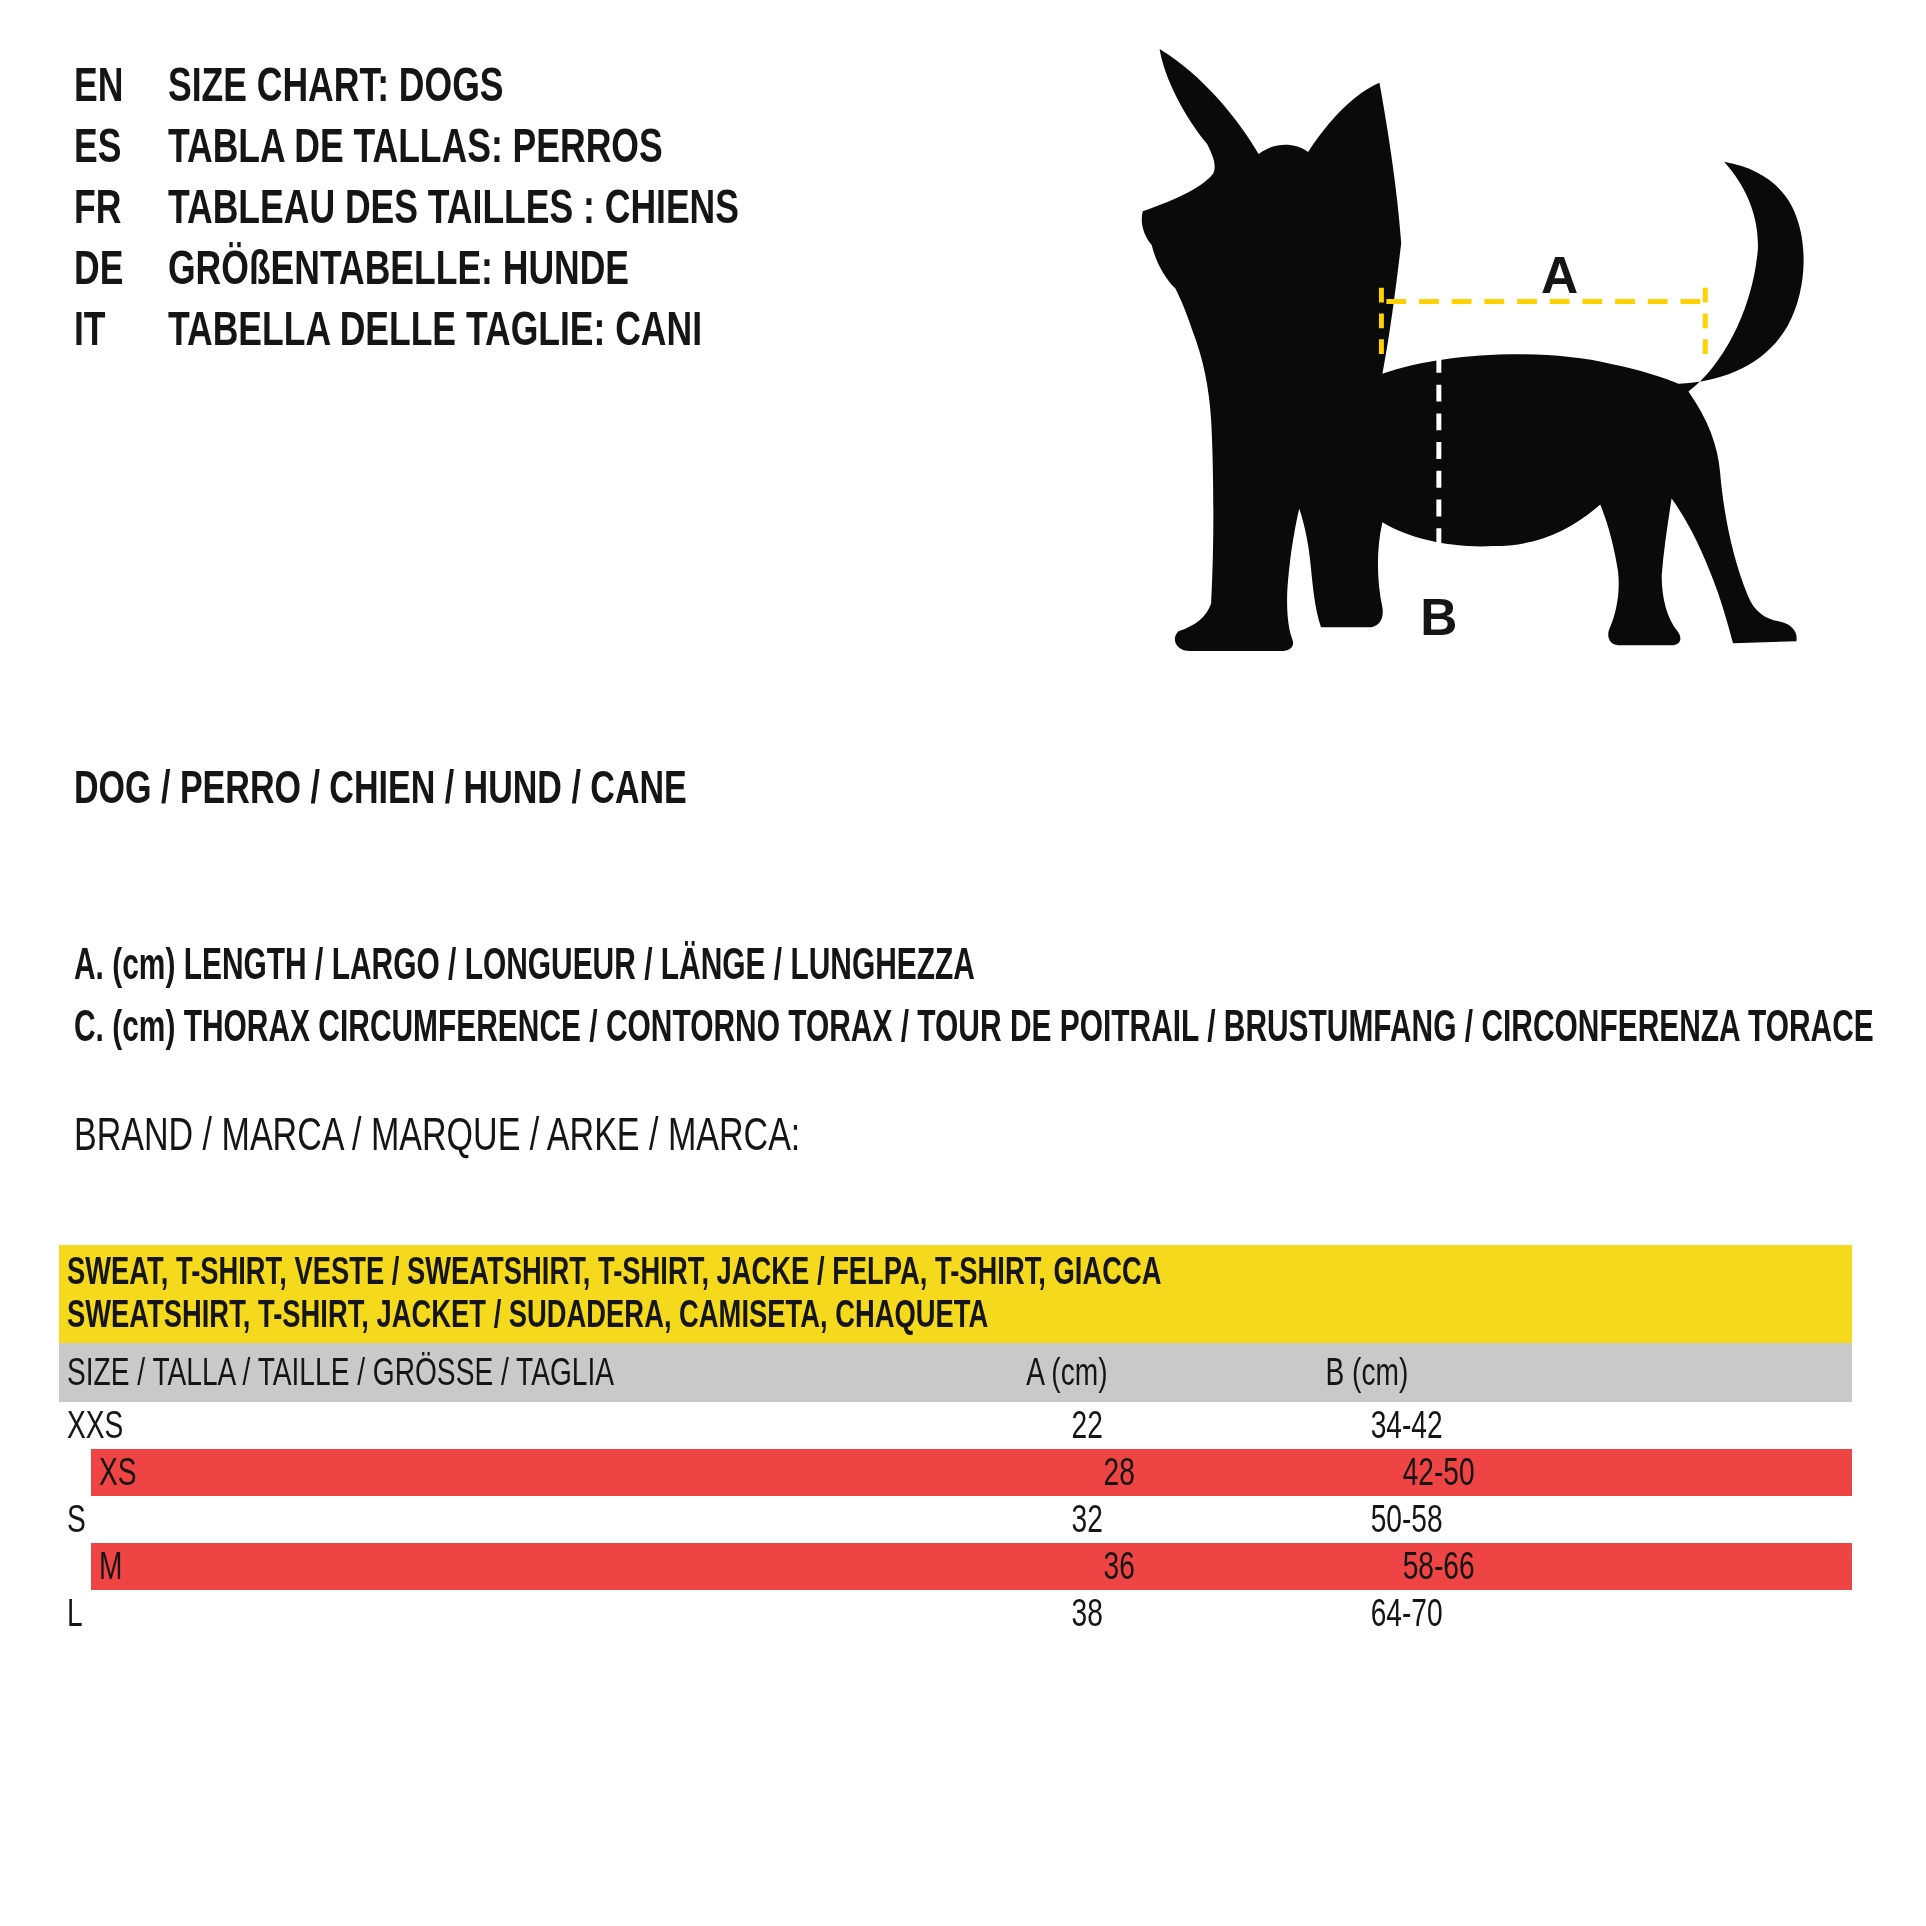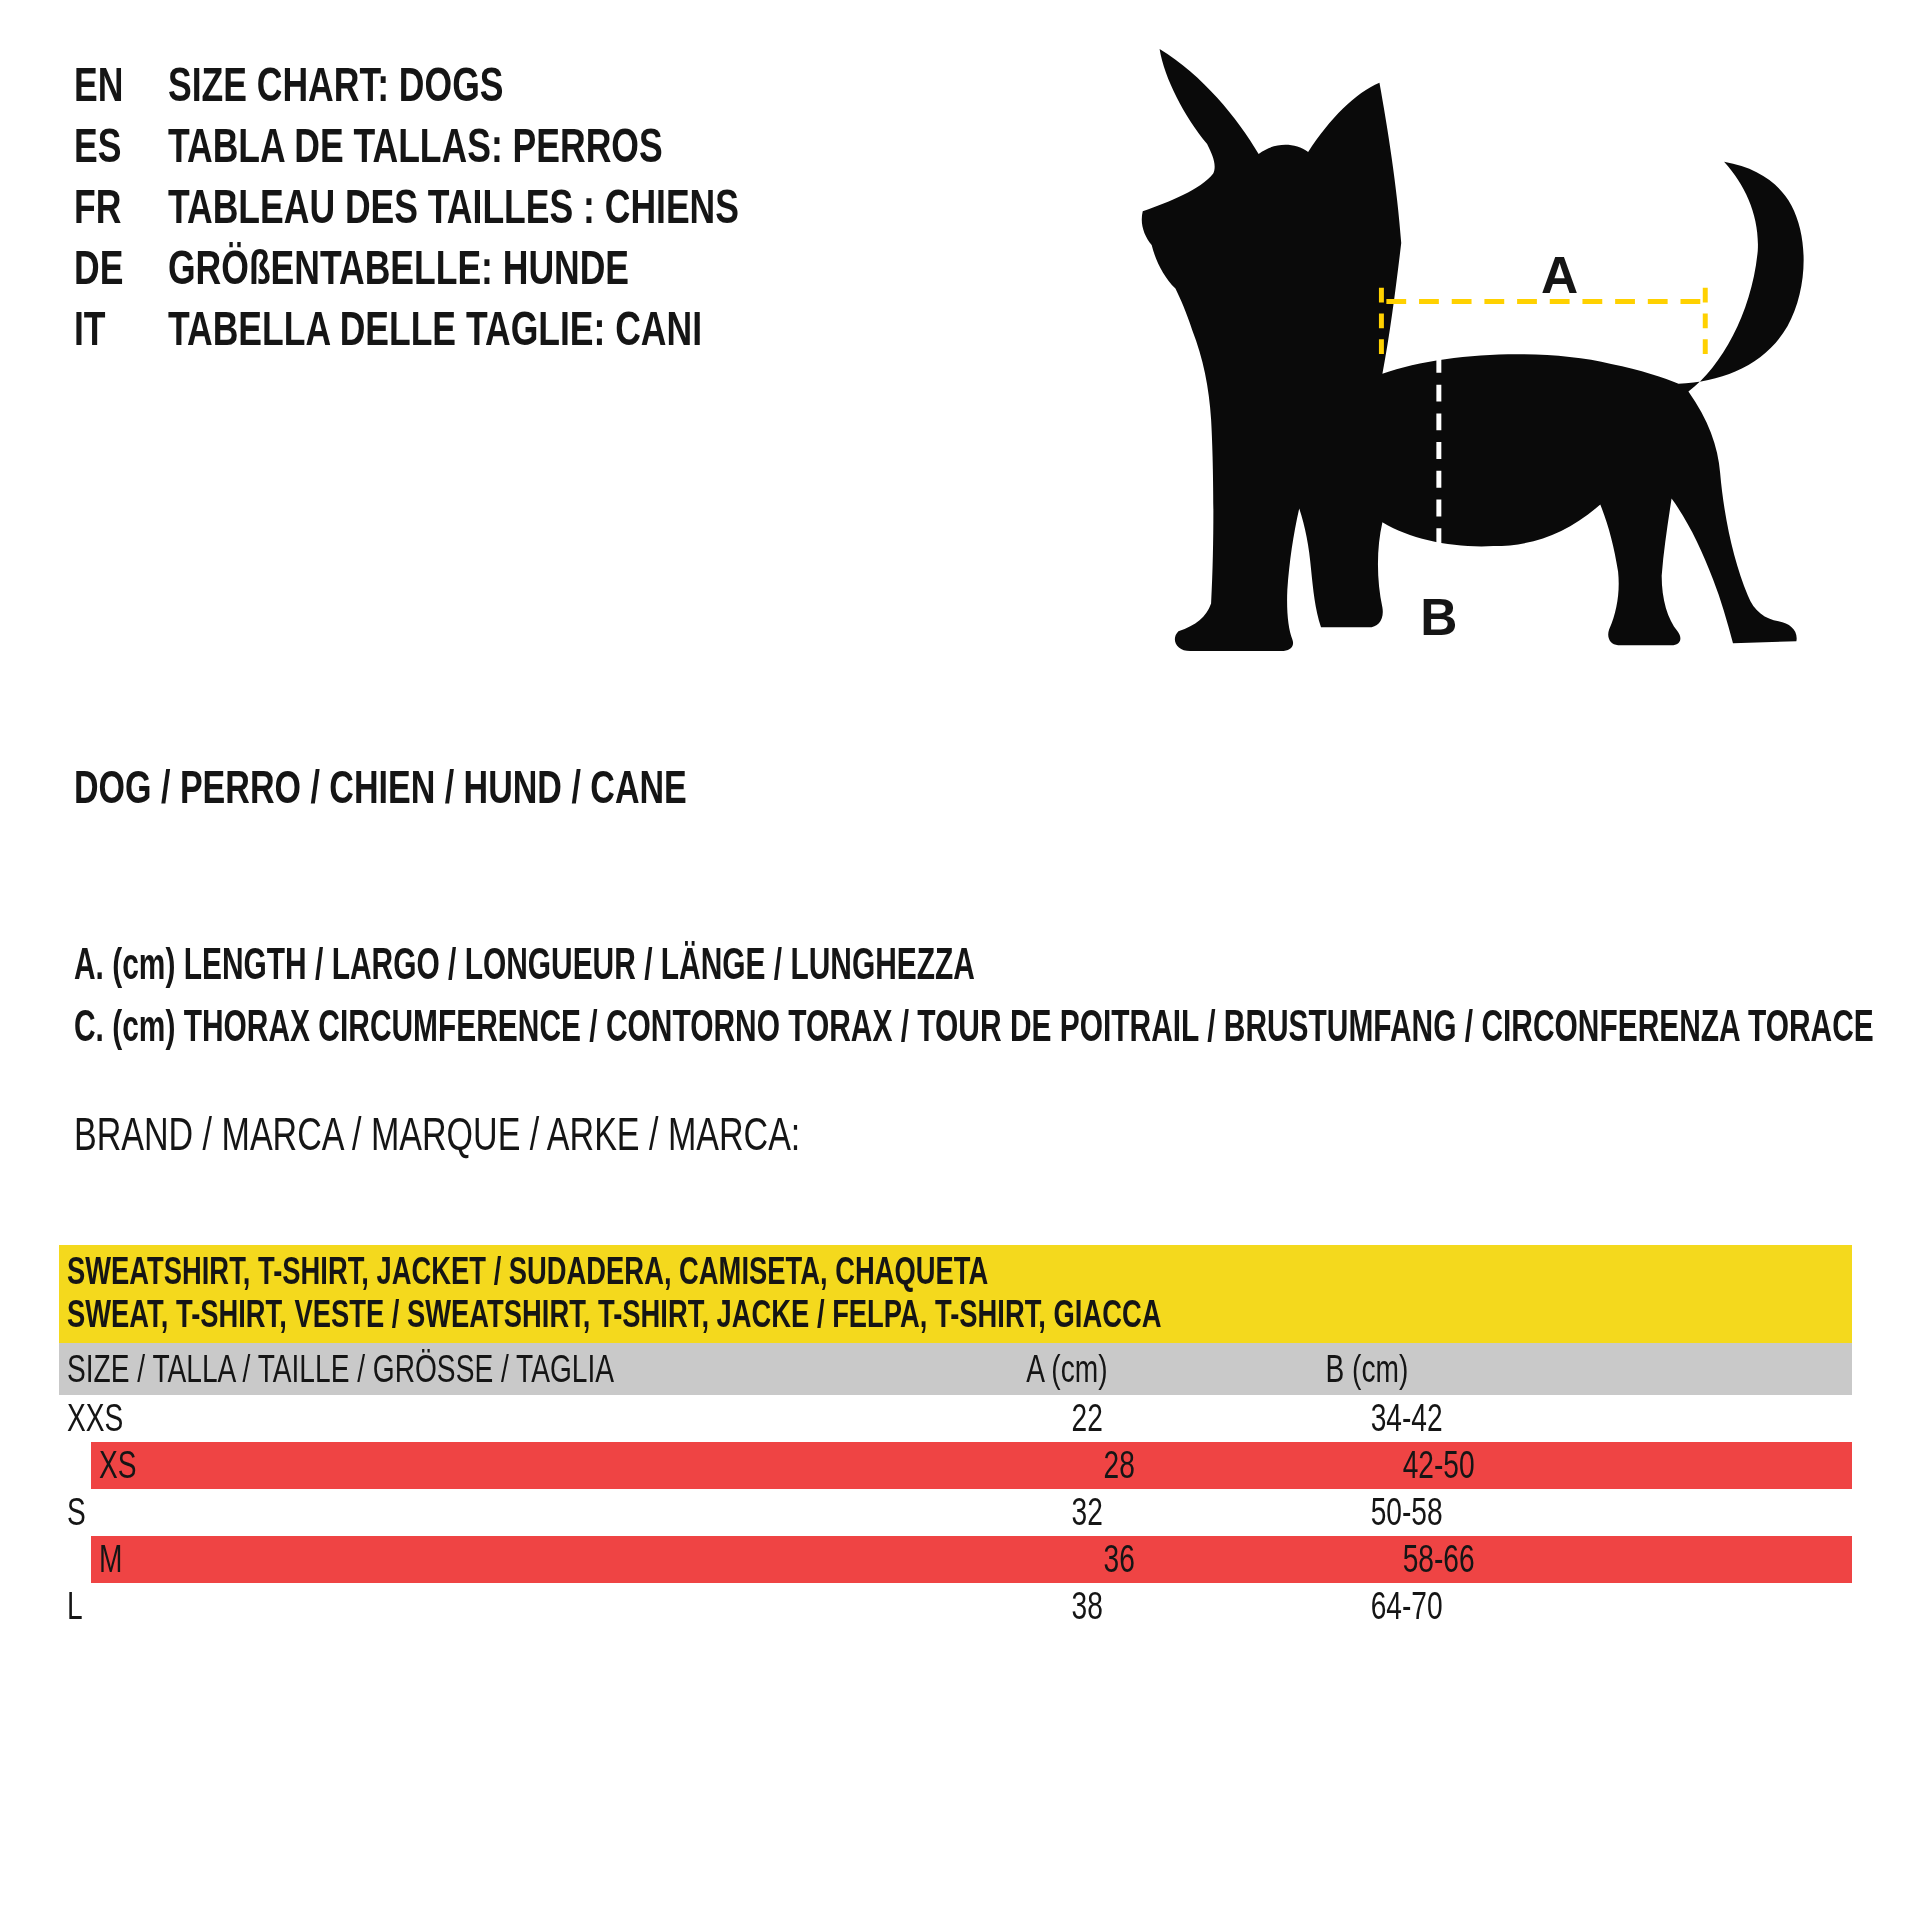--- a/index.html
+++ b/index.html
@@ -31,21 +31,21 @@
   .brand{position:absolute;left:74px;top:1107px;font-size:46px;font-weight:400;line-height:55px;}
 
   
   .tbl{position:absolute;left:59px;top:1245px;width:1793px;}
   .tbl-yellow{
     background:#F4D91D;
     padding:5px 0 7px 8px;
     font-size:38px;font-weight:700;line-height:43px;
   }
   .tbl-grid-row{display:grid;grid-template-columns:858px 300px 300px 1fr;align-items:center;}
-  .tbl-colhead{background:#C9C9C9;height:52px;font-size:38px;font-weight:400;}
+  .tbl-colhead{background:#C9C9C9;height:59px;font-size:38px;font-weight:400;}
   .tbl-row{height:47px;font-size:38px;font-weight:400;gap:20px;}
   .tbl-row.alt{background:#ef4444;margin-left:32px;}
   .cell-size{padding-left:8px;text-align:left;}
   .cell-num{text-align:center;}
 </style>
 </head>
 <body>
 
 <div class="page">
 
@@ -146,24 +146,24 @@
   </div>
 
   <div class="brand">
     <span class="cnd">BRAND / MARCA / MARQUE / ARKE / MARCA:</span>
   </div>
 
   <div class="tbl">
 
     <div class="tbl-yellow" style="background: rgb(244, 217, 29);">
       <div>
-        <span class="cnd" style="transform:scaleX(0.72)">SWEATSHIRT, T-SHIRT, JACKET / SUDADERA, CAMISETA, CHAQUETA</span>
+        <span class="cnd" style="transform:scaleX(0.72)">SWEAT, T-SHIRT, VESTE / SWEATSHIRT, T-SHIRT, JACKE / FELPA, T-SHIRT, GIACCA</span>
       </div>
       <div>
-        <span class="cnd" style="transform:scaleX(0.72)">SWEAT, T-SHIRT, VESTE / SWEATSHIRT, T-SHIRT, JACKE / FELPA, T-SHIRT, GIACCA</span>
+        <span class="cnd" style="transform:scaleX(0.72)">SWEATSHIRT, T-SHIRT, JACKET / SUDADERA, CAMISETA, CHAQUETA</span>
       </div>
     </div>
 
     <div class="tbl-grid-row tbl-colhead">
       <div class="cell-size"><span class="cnd">SIZE / TALLA / TAILLE / GRÖSSE / TAGLIA</span></div>
       <div class="cell-num"><span class="cnd-c">A (cm)</span></div>
       <div class="cell-num"><span class="cnd-c">B (cm)</span></div>
       <div></div>
     </div>
 

